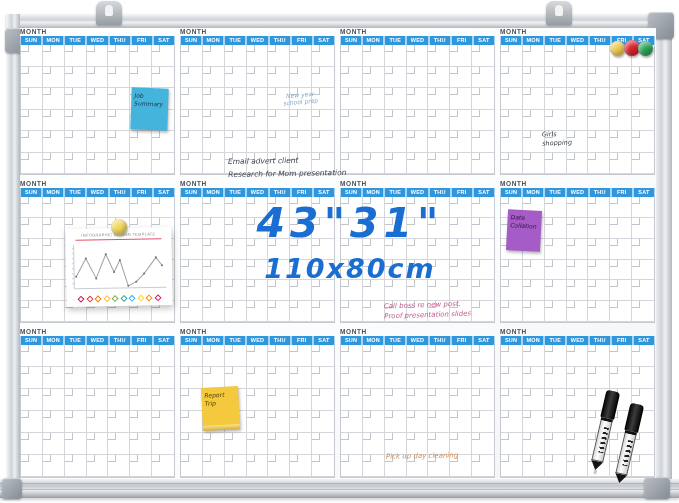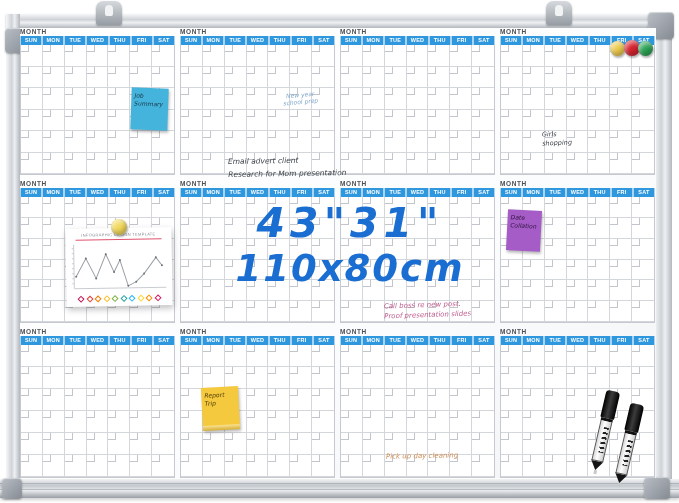--- a/index.html
+++ b/index.html
@@ -58,21 +58,21 @@
   #note-newyear{left:283px;top:91px;font-size:6px;line-height:7px;color:#84a9cd;transform:rotate(-5deg);text-align:center;}
   #note-email{left:228px;top:154px;font-size:7.5px;line-height:13px;color:#42484f;transform:rotate(-1deg);}
   #note-girls{left:542px;top:130px;font-size:6.5px;line-height:8.5px;color:#3c4248;transform:rotate(-2deg);}
   #note-callboss{left:384px;top:300px;font-size:7px;line-height:10px;color:#bd5a8c;transform:rotate(-2deg);}
   #note-pickup{left:386px;top:452px;font-size:7px;color:#cf8d55;transform:rotate(-1deg);}
 
   #dim-text{position:absolute;left:180px;top:200px;width:340px;text-align:center;
             font-family:"DejaVu Sans",sans-serif;font-style:italic;font-weight:700;
             color:#1a6ed2;pointer-events:none;}
   #dim-line1{font-size:41px;line-height:46px;letter-spacing:5px;}
-  #dim-line2{font-size:37px;line-height:46px;letter-spacing:2px;}
+  #dim-line2{font-size:27px;line-height:46px;letter-spacing:2px;}
 
   .magnet{position:absolute;border-radius:50%;box-shadow:1px 2px 2px rgba(0,0,0,.3),
           inset -2px -3px 4px rgba(0,0,0,.25),inset 2px 3px 4px rgba(255,255,255,.55);}
   #magnet-y{left:610px;top:41px;width:15px;height:15px;background:#eecb4e;}
   #magnet-r{left:624px;top:40px;width:16px;height:16px;background:#d6232e;}
   #magnet-g{left:638px;top:41px;width:15px;height:15px;background:#2ca456;}
   #magnet-paper{left:111px;top:219px;width:16px;height:16px;background:#f3d95c;}
 
   #paper{position:absolute;left:66px;top:228px;width:106px;height:78px;background:#fff;
          box-shadow:1px 3px 6px rgba(0,0,0,.25);transform:rotate(-1deg);padding:4px 4px 2px;box-sizing:border-box;}

